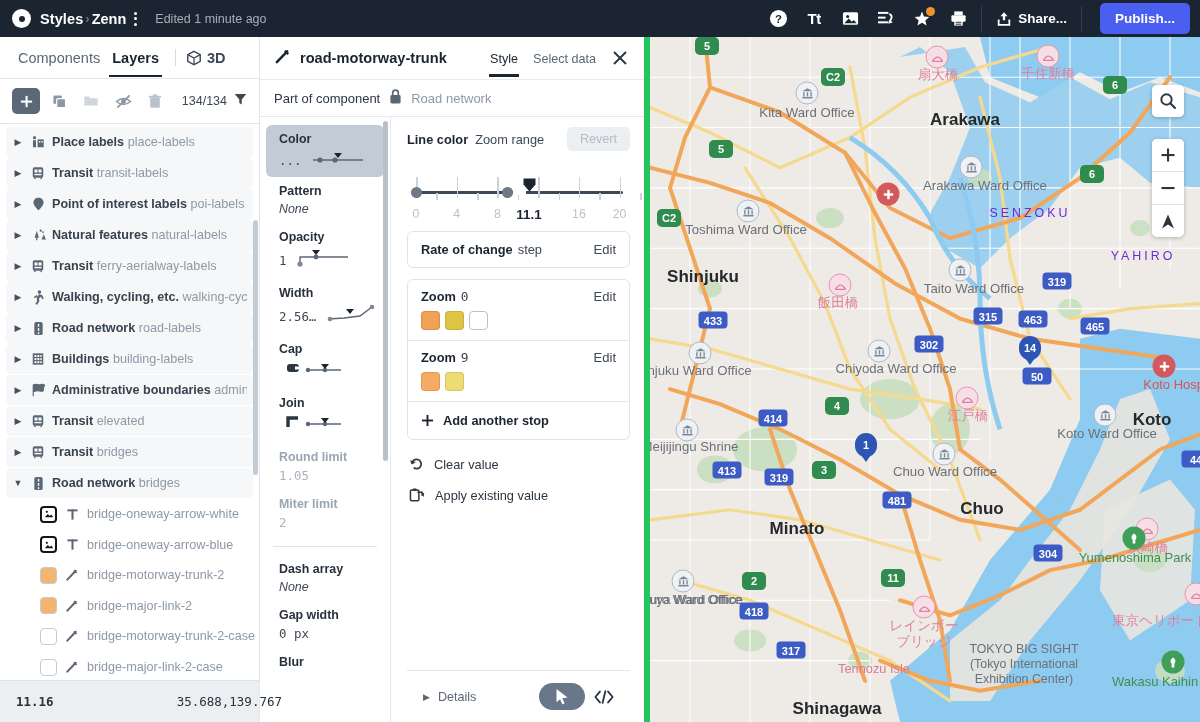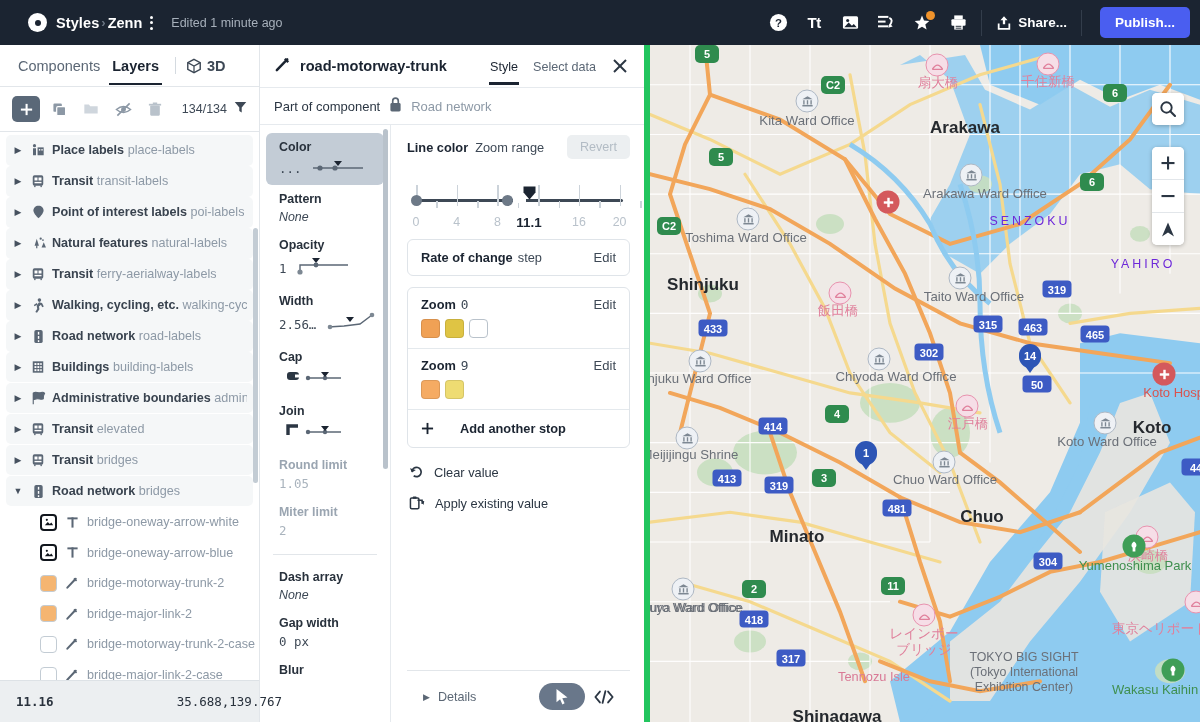--- a/index.html
+++ b/index.html
@@ -5,23 +5,23 @@
   * { box-sizing: border-box; margin: 0; padding: 0; }
   html, body {
     width: 1200px; height: 722px;
     font-family: "Liberation Sans", sans-serif;
     overflow: hidden; background: #fff;
   }
   #app { position: relative; width: 1200px; height: 722px; display: flex; flex-direction: column; }
 
   
   .topbar {
-    height: 45px; background: #1b2431; color: #fff;
+    height: 37px; background: #1b2431; color: #fff;
     display: flex; align-items: center; flex: none;
-    padding: 0 10px 0 28px;
+    padding: 0 10px 0 12px;
   }
   .brand { display: flex; align-items: center; gap: 9px; }
   .brand-logo {
     width: 19px; height: 19px; border-radius: 50%;
     background: #fff; position: relative; flex: none;
   }
   .brand-logo::after {
     content: ""; position: absolute; left: 6.5px; top: 6.5px;
     width: 6px; height: 6px; border-radius: 50%; background: #1b2431;
   }
@@ -191,21 +191,21 @@
   .roc-l { font-weight: bold; color: #1b2431; }
   .roc-r { color: #3d4855; margin-left: 5px; }
   .edit-link { margin-left: auto; color: #3d4855; font-size: 13px; cursor: pointer; }
   .stop { padding: 9px 13px 10px; border-bottom: 1px solid #e4e9ed; }
   .stop-head { display: flex; align-items: center; }
   .stop-title { font-size: 12.8px; font-weight: bold; color: #1b2431; }
   .stop-z { font-size: 12.8px; color: #3d4855; margin-left: 5px; font-family:"DejaVu Sans Mono", monospace; }
   .stop-sw { display: flex; gap: 5px; margin-top: 7px; }
   .stop-sw i { width: 19px; height: 19px; border-radius: 4px; display: block; border: 1px solid rgba(0,0,0,.10); }
   .add-stop {
-    display: flex; align-items: center; gap: 26px; padding: 11px 13px;
+    display: flex; align-items: center; gap: 9px; padding: 11px 13px;
     font-size: 12.8px; font-weight: bold; color: #1b2431; cursor: pointer;
   }
   .act-row { display: flex; align-items: center; gap: 10px; font-size: 12.8px; color: #2b3643; padding: 6px 2px; cursor: pointer; margin-bottom: 4px;}
   .mp-foot {
     margin-top: auto; border-top: 1px solid #e2e6ea; height: 52px;
     display: flex; align-items: center; padding: 0 16px; gap: 9px;
   }
   .details-tog { display: flex; align-items: center; gap: 8px; font-size: 12.6px; color: #5b6775; cursor: pointer; }
   .mode-pill {
     margin-left: auto; width: 46px; height: 27px; border-radius: 15px;

